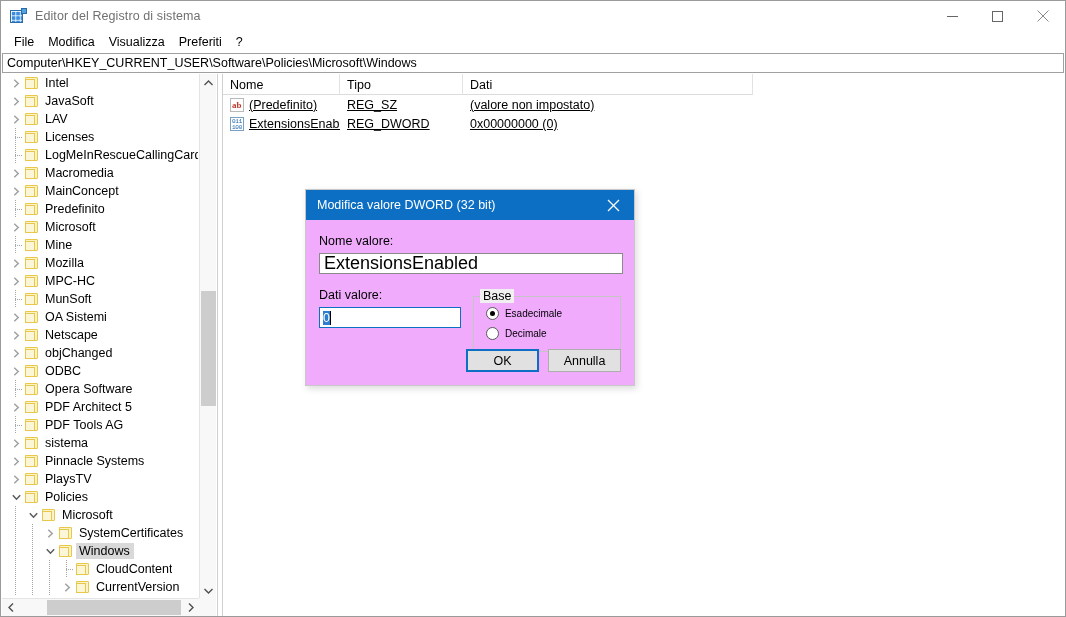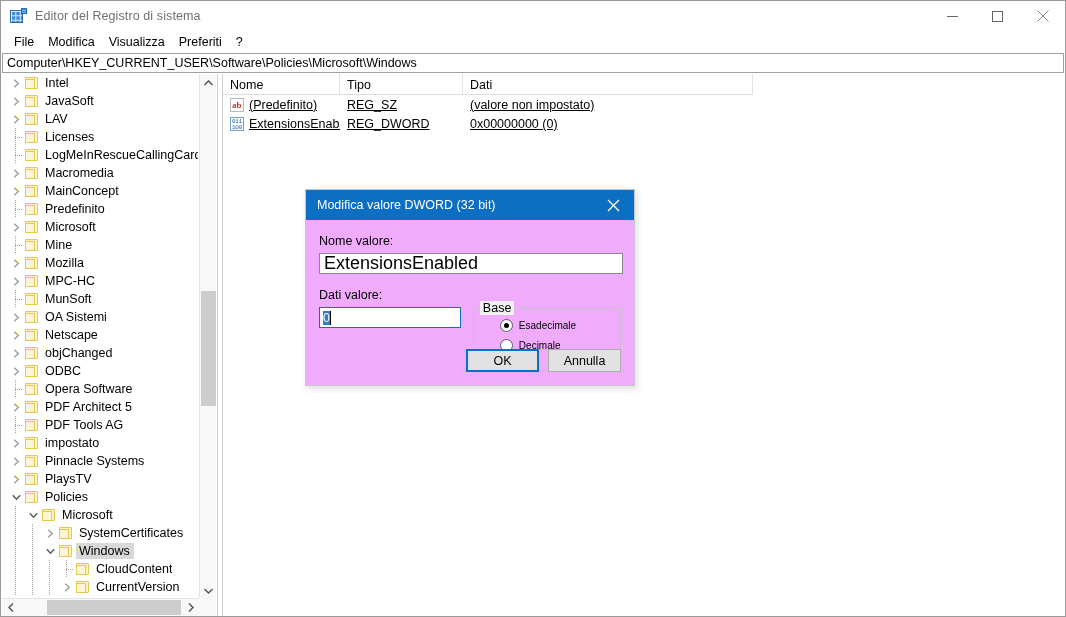--- a/index.html
+++ b/index.html
@@ -300,22 +300,22 @@
   .val-sel {
     background: #2f7fd0; color: #ffffff;
     padding: 0 0px; position: relative;
   }
   .val-caret {
     display: inline-block; width: 1px; height: 14px;
     background: #000; vertical-align: middle; margin-left: 0px;
   }
   .fieldset {
     width: 149px; border: 1px solid #c4c4c4;
-    padding: 6px 8px 8px 26px; position: relative;
-    margin-top: 20px; height: 56px;
+    padding: 6px 8px 8px 12px; position: relative;
+    margin-top: 8px; height: 56px;
   }
   .fieldset legend {
     position: absolute; top: -8px; left: 6px;
     background: #f0f0f0; padding: 0 3px;
     font-size: 12.5px; color: #000;
   }
   .radio-row {
     display: flex; align-items: center; gap: 6px;
     font-size: 10px; color: #000; height: 20px;
   }
@@ -664,21 +664,21 @@
             <div class="chev">
               <svg width="7" height="9" viewBox="0 0 7 9">
                 <polyline points="1.3,0.8 5.2,4.5 1.3,8.2" fill="none" stroke="#a0a0a0" stroke-width="1.5"></polyline>
               </svg>
             </div>
             <div style="display: flex; align-items: center;">
               <div class="folder">
                 <div class="back"></div>
                 <div class="front"></div>
               </div>
-              <span class="tree-label">impostato</span>
+              <span class="tree-label">sistema</span>
             </div>
           </div>
           <div class="tree-row">
             <div style="width: 6px; height: 18px; flex: 0 0 auto; position: relative;"></div>
             <div class="chev">
               <svg width="7" height="9" viewBox="0 0 7 9">
                 <polyline points="1.3,0.8 5.2,4.5 1.3,8.2" fill="none" stroke="#a0a0a0" stroke-width="1.5"></polyline>
               </svg>
             </div>
             <div style="display: flex; align-items: center;">

